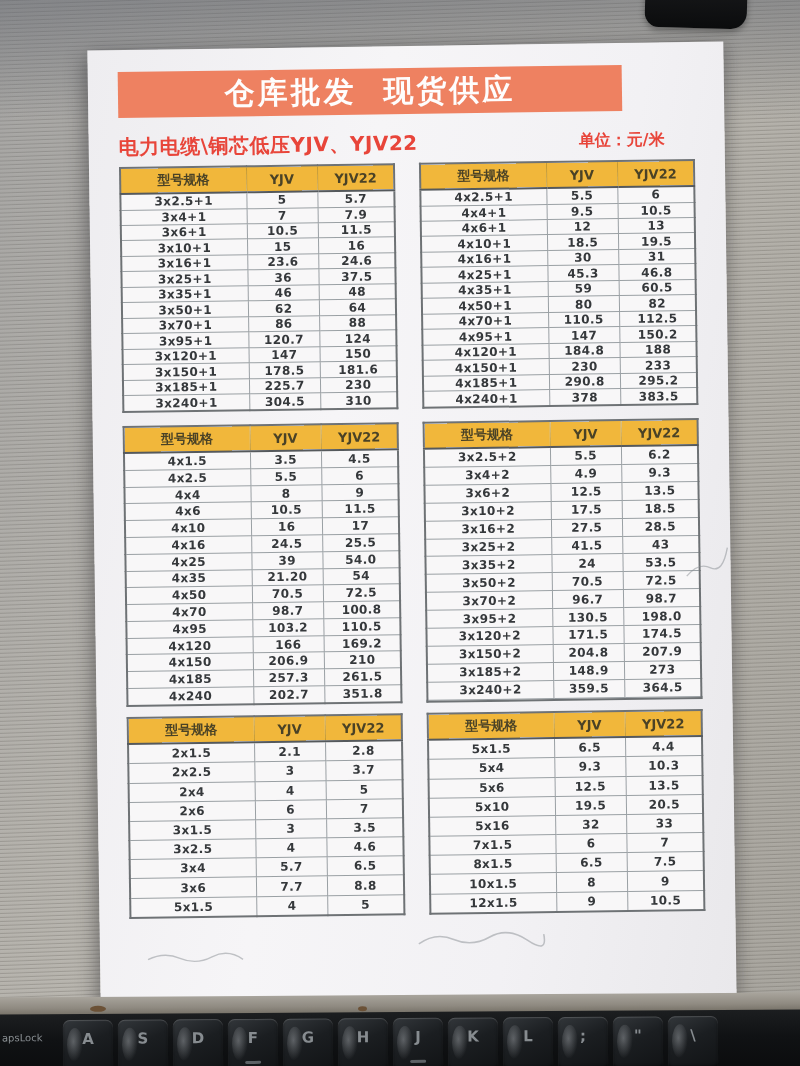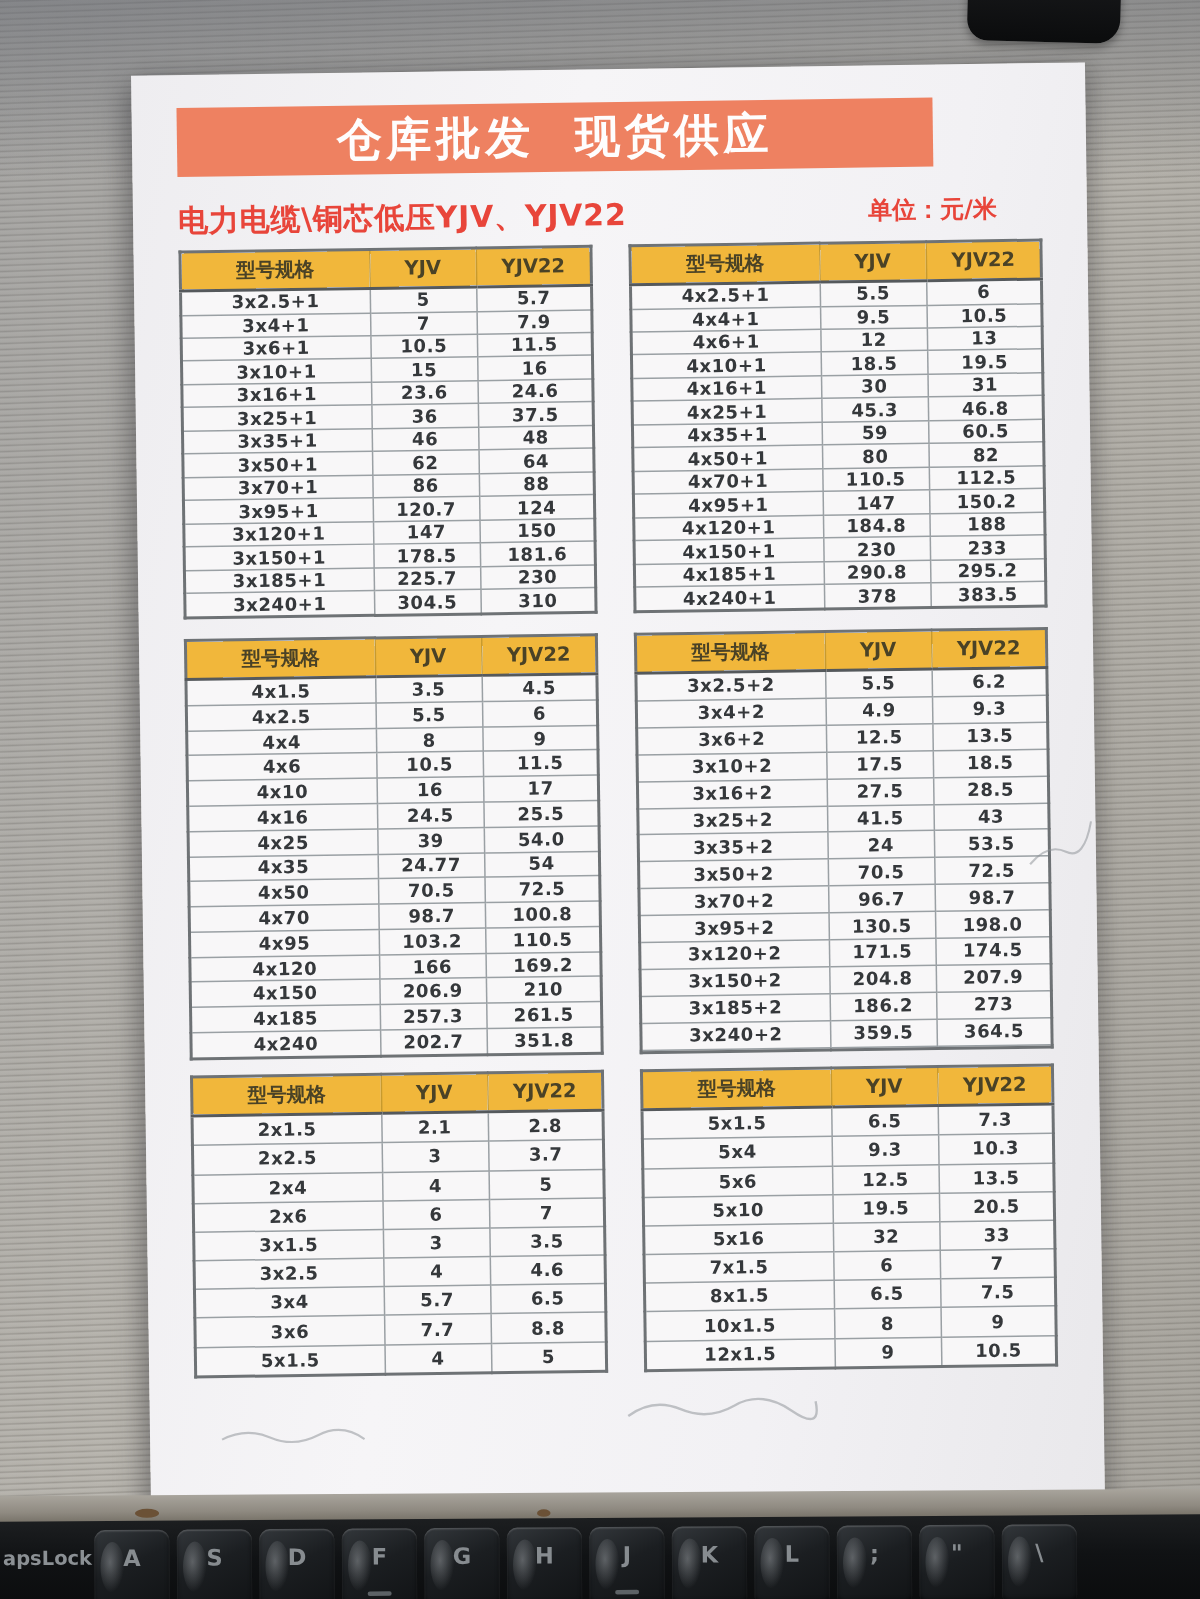--- a/index.html
+++ b/index.html
@@ -73,21 +73,21 @@
   .edge-blob{position:absolute; background:#6b5136; border-radius:50%;}
   .edge-blob.b1{left:100px; top:9px; width:16px; height:6px;}
   .edge-blob.b2{left:368px; top:11px; width:9px; height:5px;}
   
   .keyboard{
     position:absolute; left:-10px; top:1012px; width:820px; height:64px; z-index:4;
     background:linear-gradient(180deg,#1c1e20,#101214 40%,#0a0b0c);
     transform:rotate(-0.35deg);
   }
   .caps-label{
-    position:absolute; left:12px; top:18px; color:#8b9094; font-size:13px; font-weight:700;
+    position:absolute; left:12px; top:18px; color:#8b9094; font-size:10px; font-weight:400;
   }
   .keys{position:absolute; left:73px; top:6px; display:flex; gap:5px;}
   .key{
     width:50px; height:52px; border-radius:7px 7px 5px 5px; position:relative;
     background:linear-gradient(155deg,#33373b 0%,#1b1e21 45%,#111315 100%);
     box-shadow:inset 0 1px 1px rgba(255,255,255,0.18), inset 0 -2px 3px rgba(0,0,0,0.6);
     display:flex; align-items:flex-start; justify-content:center;
   }
   .key::before{
     content:""; position:absolute; left:4px; top:8px; width:16px; height:34px;
@@ -334,21 +334,21 @@
           <td>24.5</td>
           <td>25.5</td>
         </tr>
         <tr>
           <td>4x25</td>
           <td>39</td>
           <td>54.0</td>
         </tr>
         <tr>
           <td>4x35</td>
-          <td>24.77</td>
+          <td>21.20</td>
           <td>54</td>
         </tr>
         <tr>
           <td>4x50</td>
           <td>70.5</td>
           <td>72.5</td>
         </tr>
         <tr>
           <td>4x70</td>
           <td>98.7</td>
@@ -451,21 +451,21 @@
           <td>171.5</td>
           <td>174.5</td>
         </tr>
         <tr>
           <td>3x150+2</td>
           <td>204.8</td>
           <td>207.9</td>
         </tr>
         <tr>
           <td>3x185+2</td>
-          <td>186.2</td>
+          <td>148.9</td>
           <td>273</td>
         </tr>
         <tr>
           <td>3x240+2</td>
           <td>359.5</td>
           <td>364.5</td>
         </tr>
         <tr>
           <td></td>
           <td></td>
@@ -546,21 +546,21 @@
         <tr>
       <th style="background: rgb(241, 183, 59);">型号规格</th>
       <th style="background: rgb(241, 183, 59);">YJV</th>
       <th style="background: rgb(241, 183, 59);">YJV22</th>
     </tr>
       </thead>
     <tbody>
         <tr>
           <td>5x1.5</td>
           <td>6.5</td>
-          <td>7.3</td>
+          <td>4.4</td>
         </tr>
         <tr>
           <td>5x4</td>
           <td>9.3</td>
           <td>10.3</td>
         </tr>
         <tr>
           <td>5x6</td>
           <td>12.5</td>
           <td>13.5</td>

